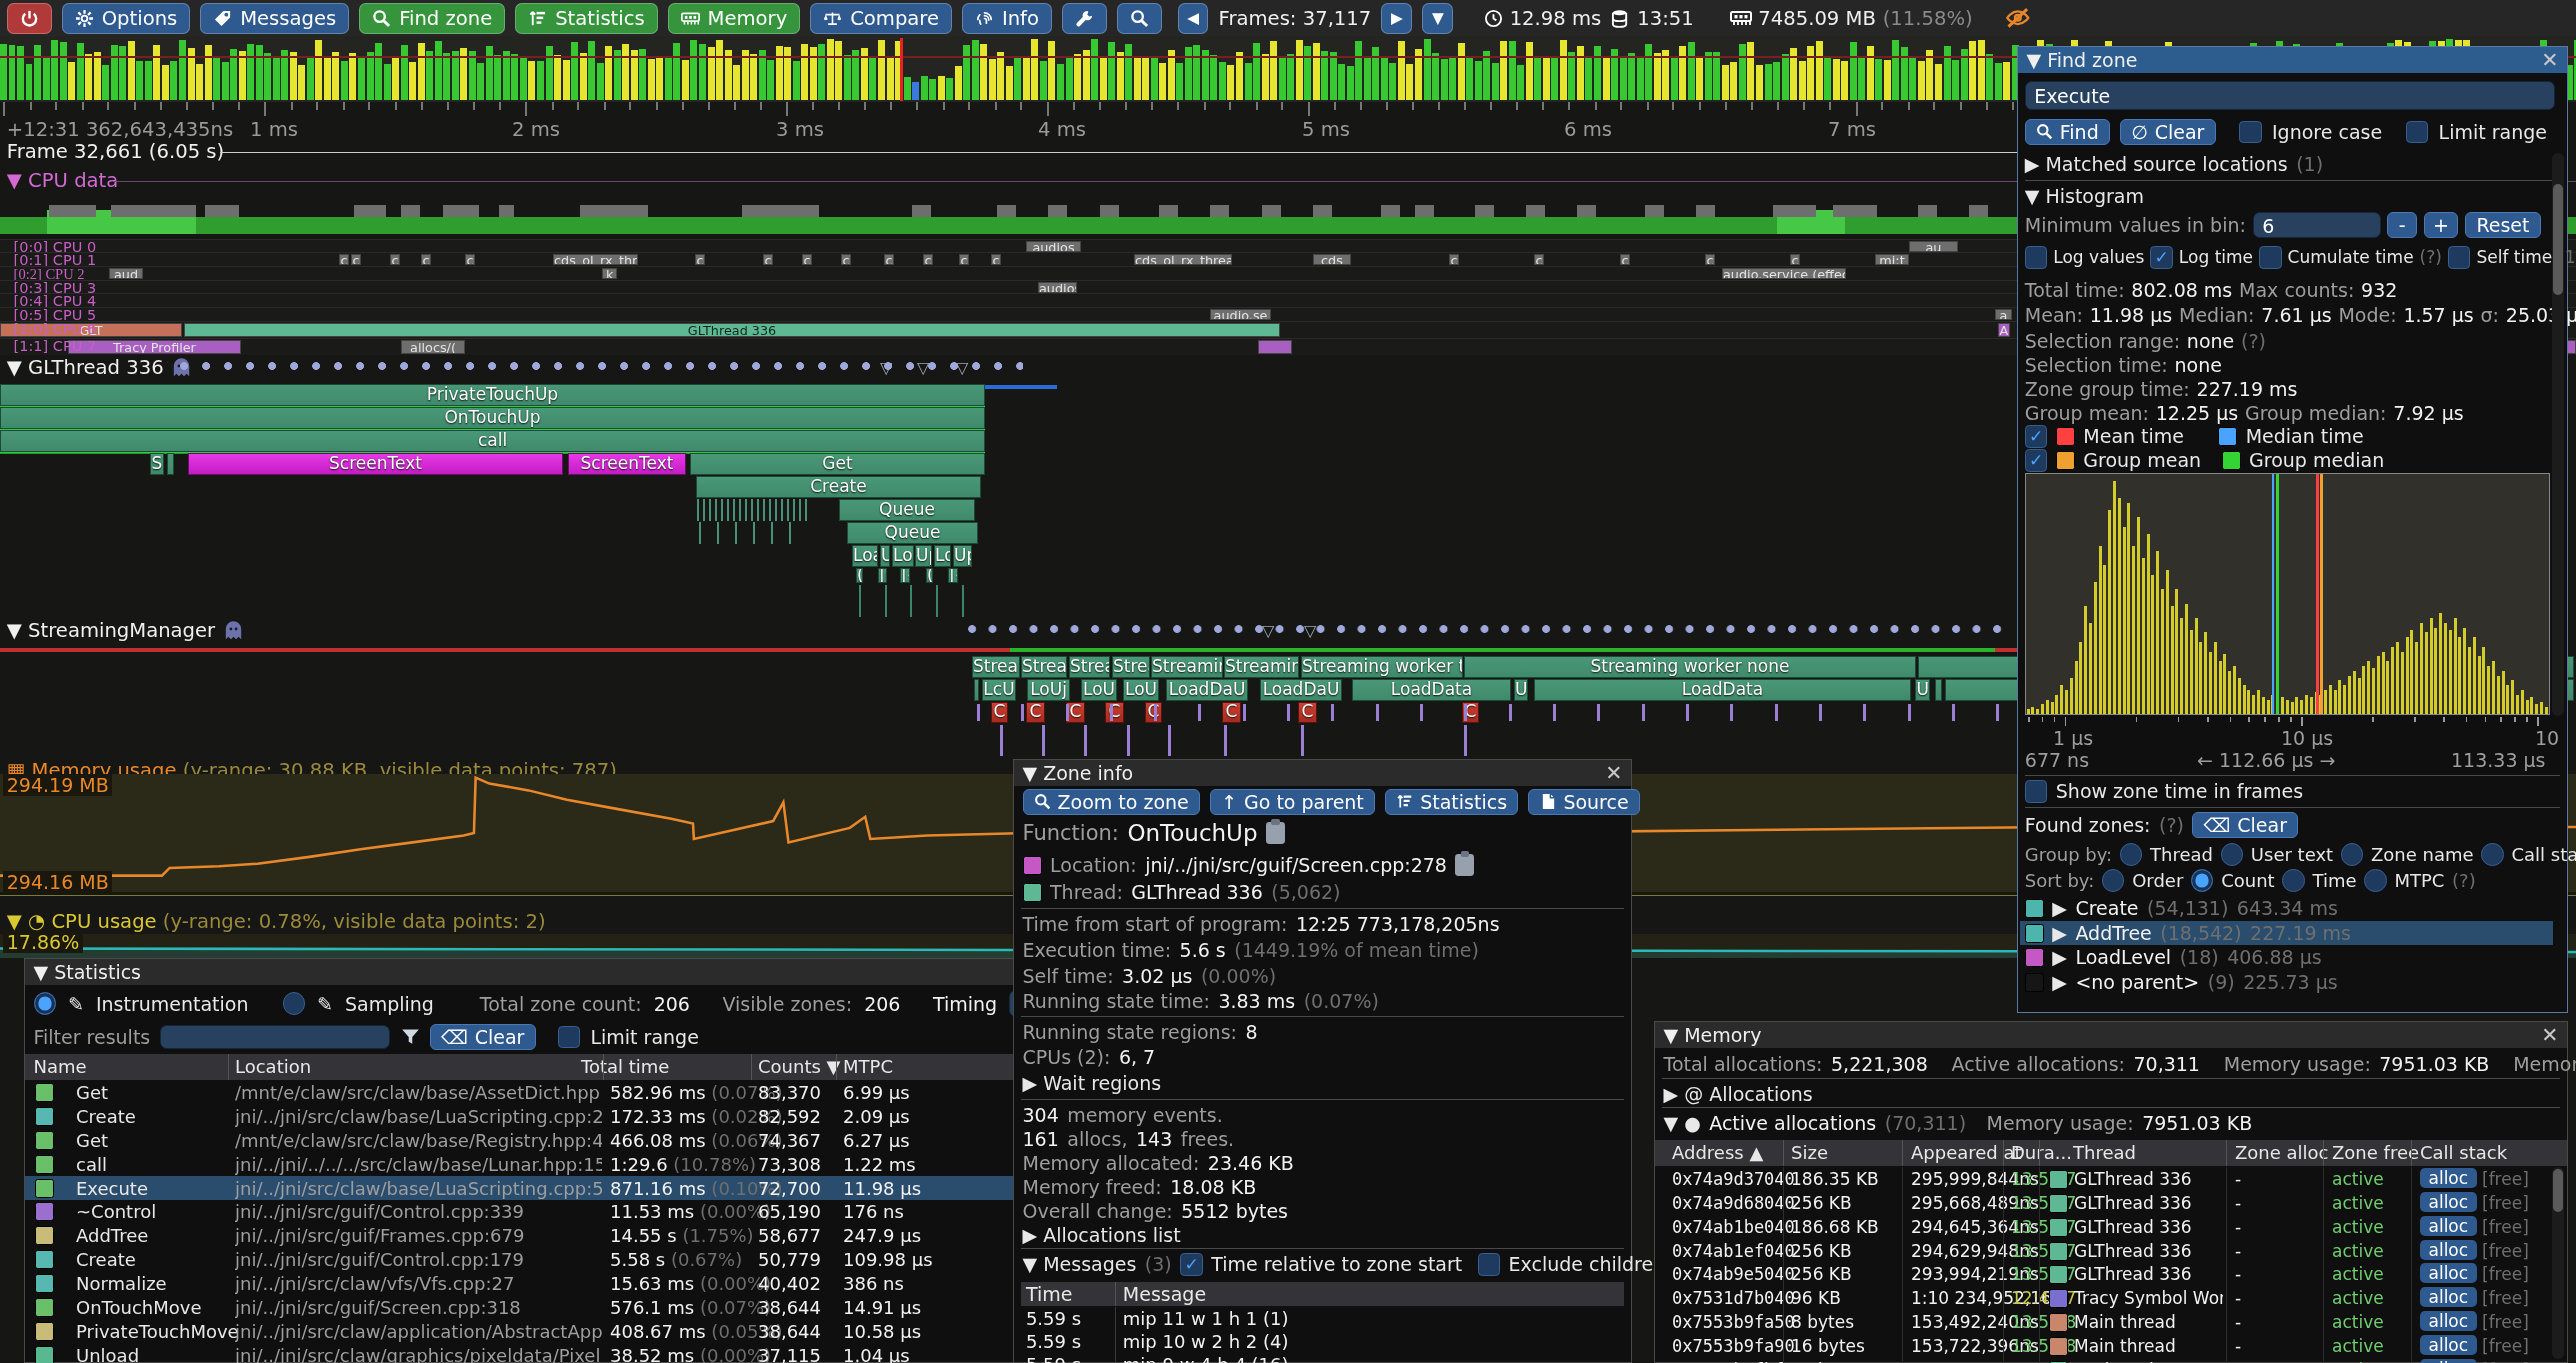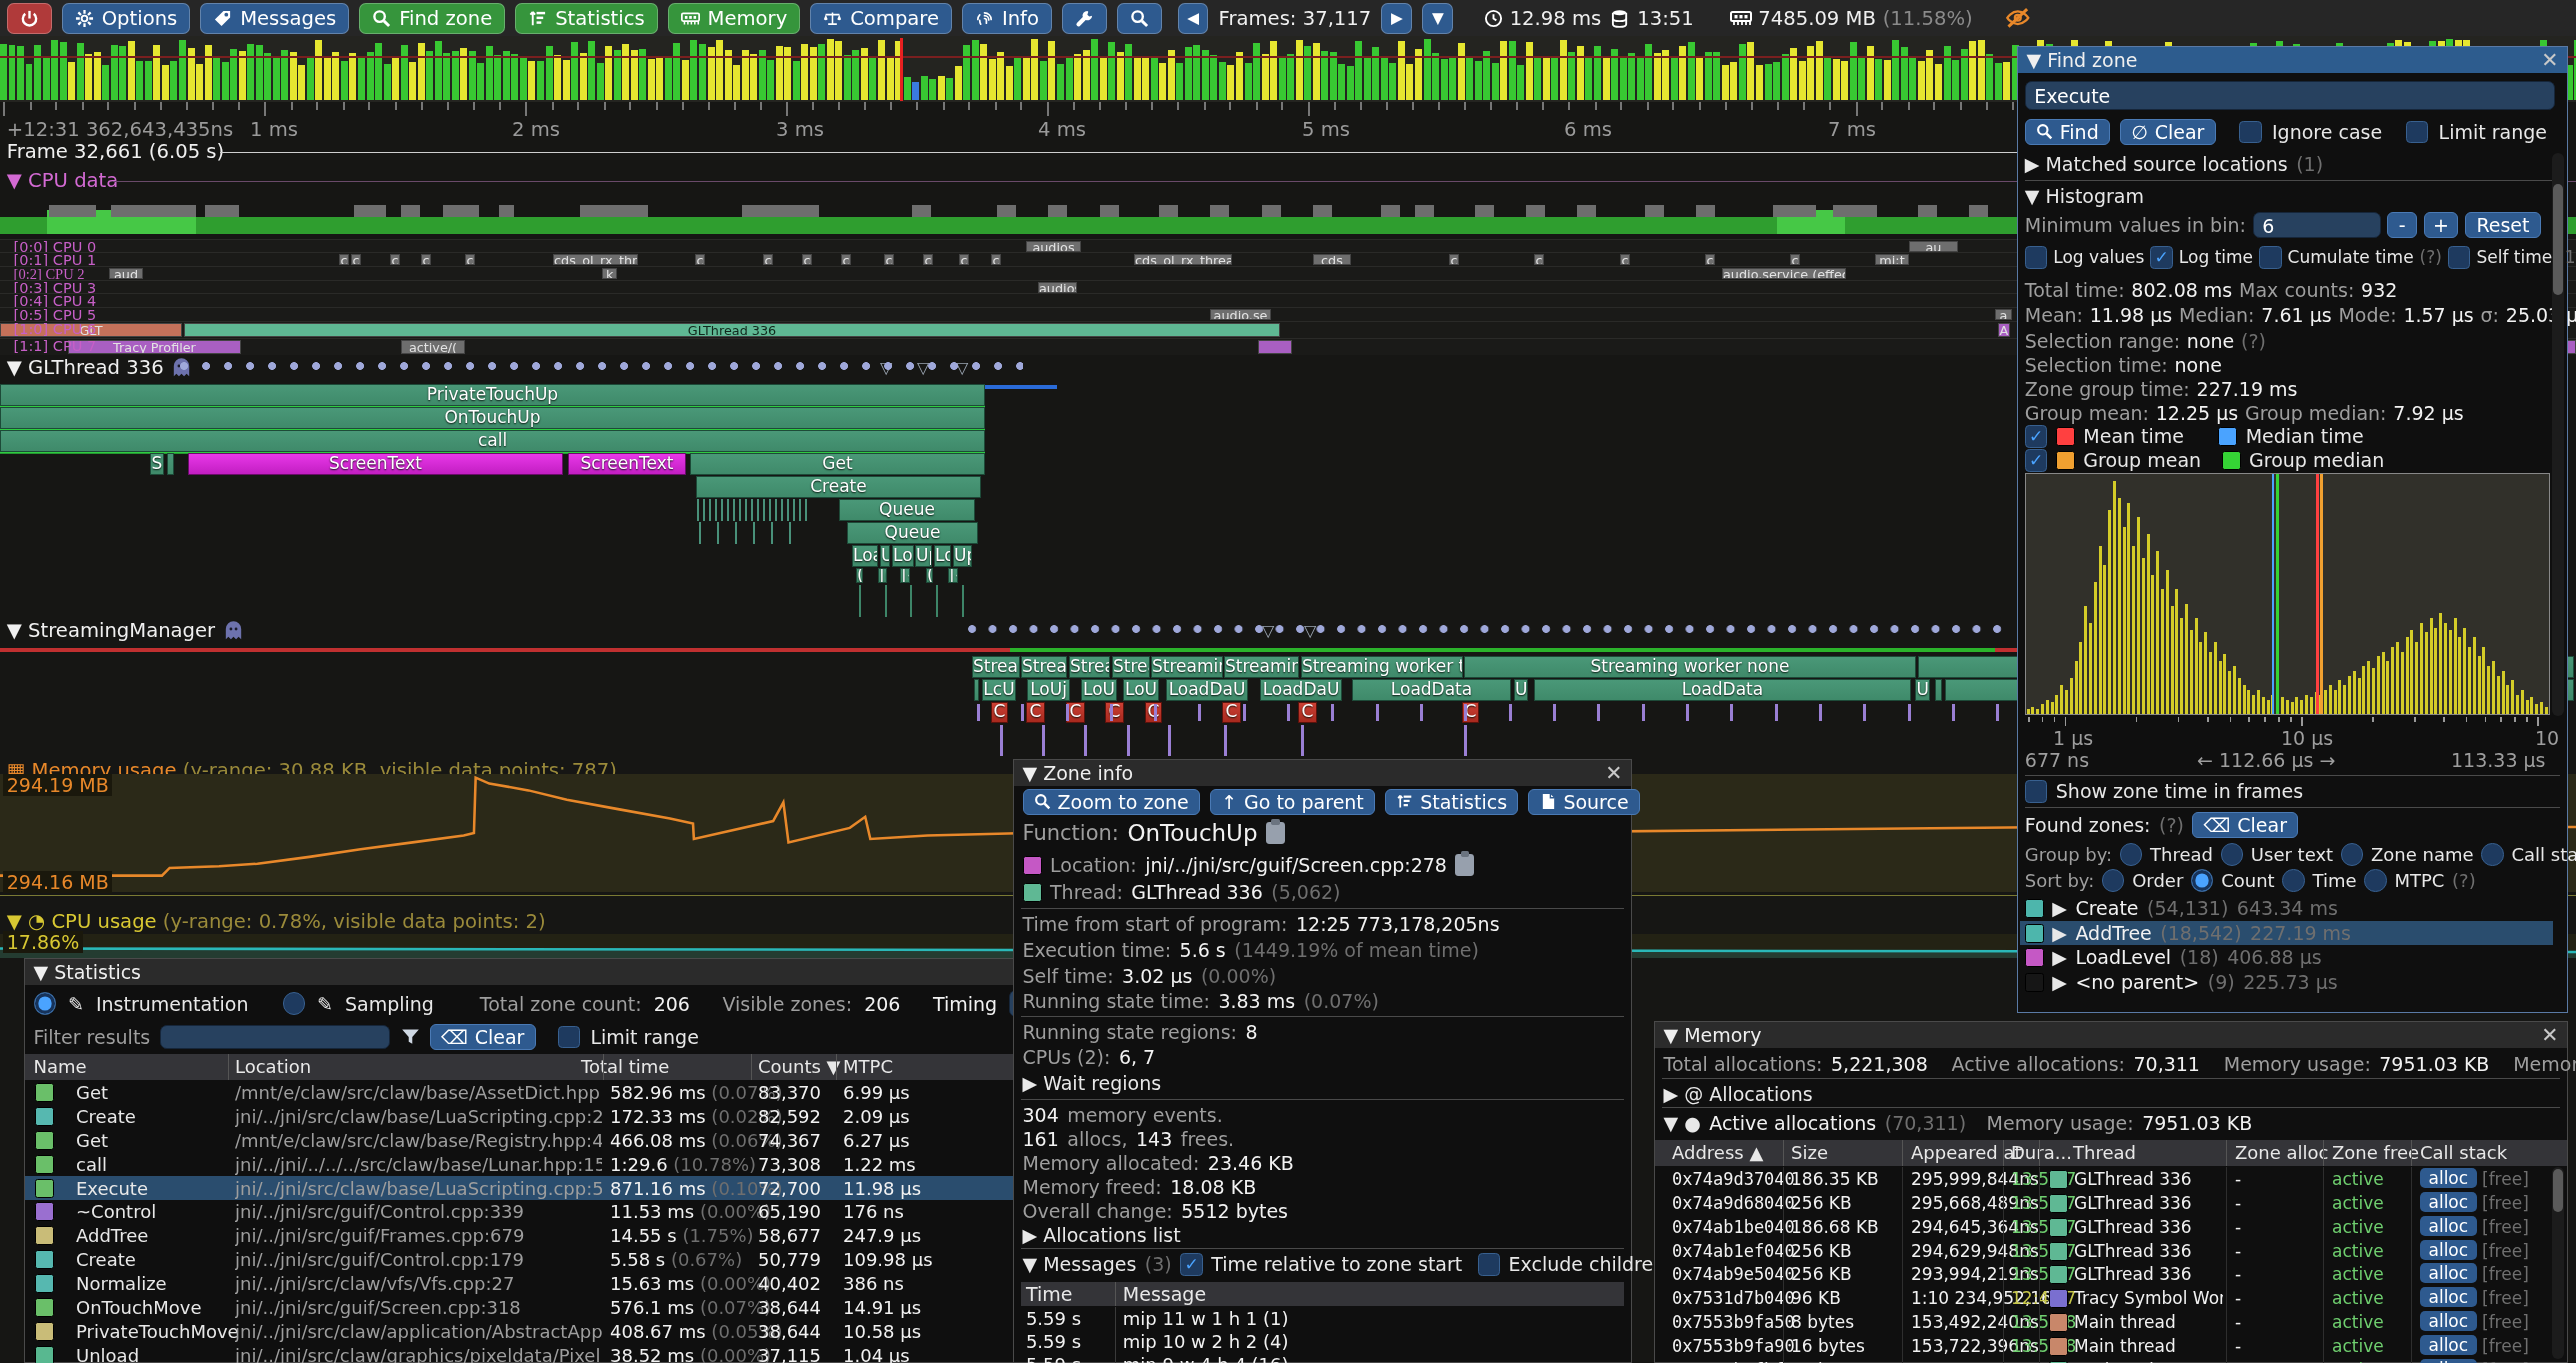--- a/index.html
+++ b/index.html
@@ -720,21 +720,21 @@
         <div class="cpulab abs" style="left: 13.6px; top: -0.9px;">[0:5] CPU 5</div>
       </div>
       <div class="cpurow" style="top: 321px; height: 16px;">
         <div class="czone salmon" style="left: 0px; width: 182px; line-height: 14.5px;">GLT</div>
         <div class="czone teal" style="left: 184px; width: 1096px; line-height: 14.5px;">GLThread 336</div>
         <div class="czone violet" style="left: 1998px; width: 12px; line-height: 14.5px;">A</div>
         <div class="cpulab abs" style="left: 13.6px; top: -0.9px;">[1:0] CPU 6</div>
       </div>
       <div class="cpurow" style="top: 338px; height: 16px;">
         <div class="czone violet" style="left: 68px; width: 173px; line-height: 14.5px;">Tracy Profiler</div>
-        <div class="czone " style="left: 401px; width: 64px; line-height: 14.5px;">active/(</div>
+        <div class="czone " style="left: 401px; width: 64px; line-height: 14.5px;">allocs/(</div>
         <div class="czone violet" style="left: 1258px; width: 34px; line-height: 14.5px;"></div>
         <div class="czone violet" style="left: 2540px; width: 36px; line-height: 14.5px;"></div>
         <div class="cpulab abs" style="left: 13.6px; top: -0.9px;">[1:1] CPU 7</div>
       </div>
       <div class="sechead" style="left: 6.8px; top: 356px; color: rgb(240, 240, 240); display: flex; gap: 8.5px; align-items: center;">
         <span>▼ GLThread 336</span>
         <span class="ghost"><svg viewBox="0 0 14 16">
             <path d="M7 1a6 6 0 0 0-6 6v8l2-2 2 2 2-2 2 2 2-2 2 2V7a6 6 0 0 0-6-6z" fill="#7c82c8" opacity=".85"></path>
             <circle cx="5" cy="7" r="1.1" fill="#1a1a2a"></circle>
             <circle cx="9" cy="7" r="1.1" fill="#1a1a2a"></circle>

